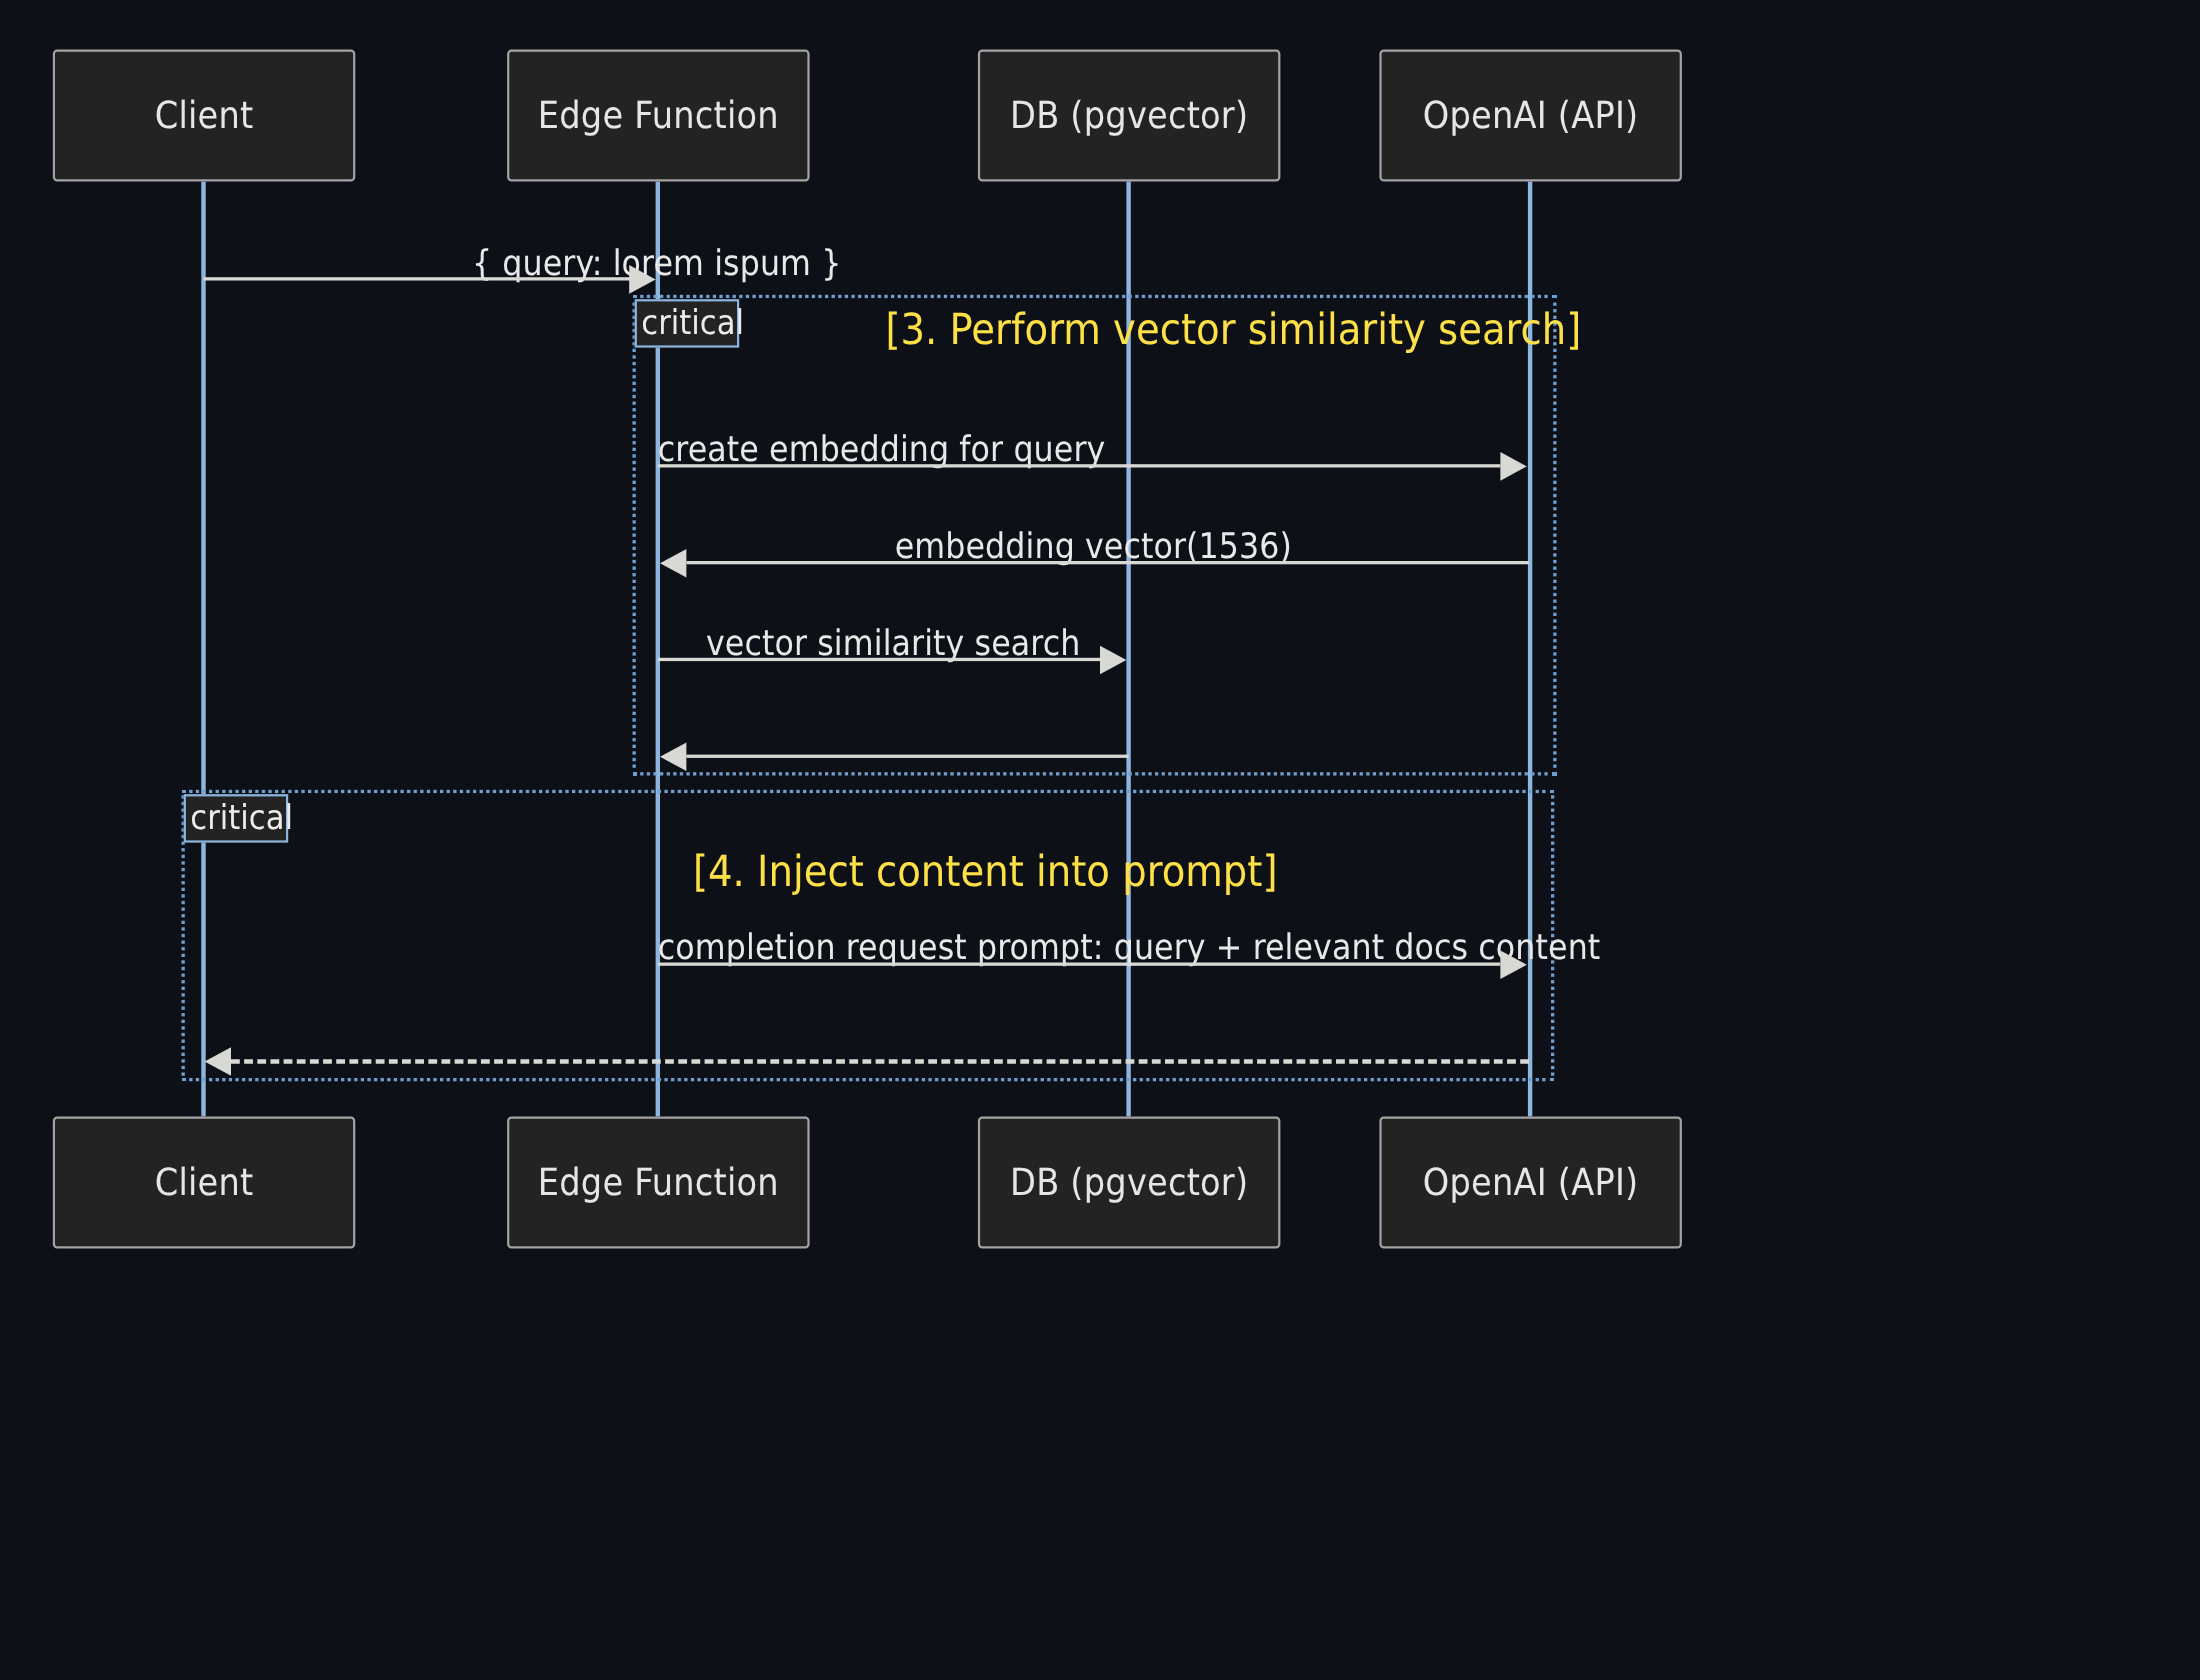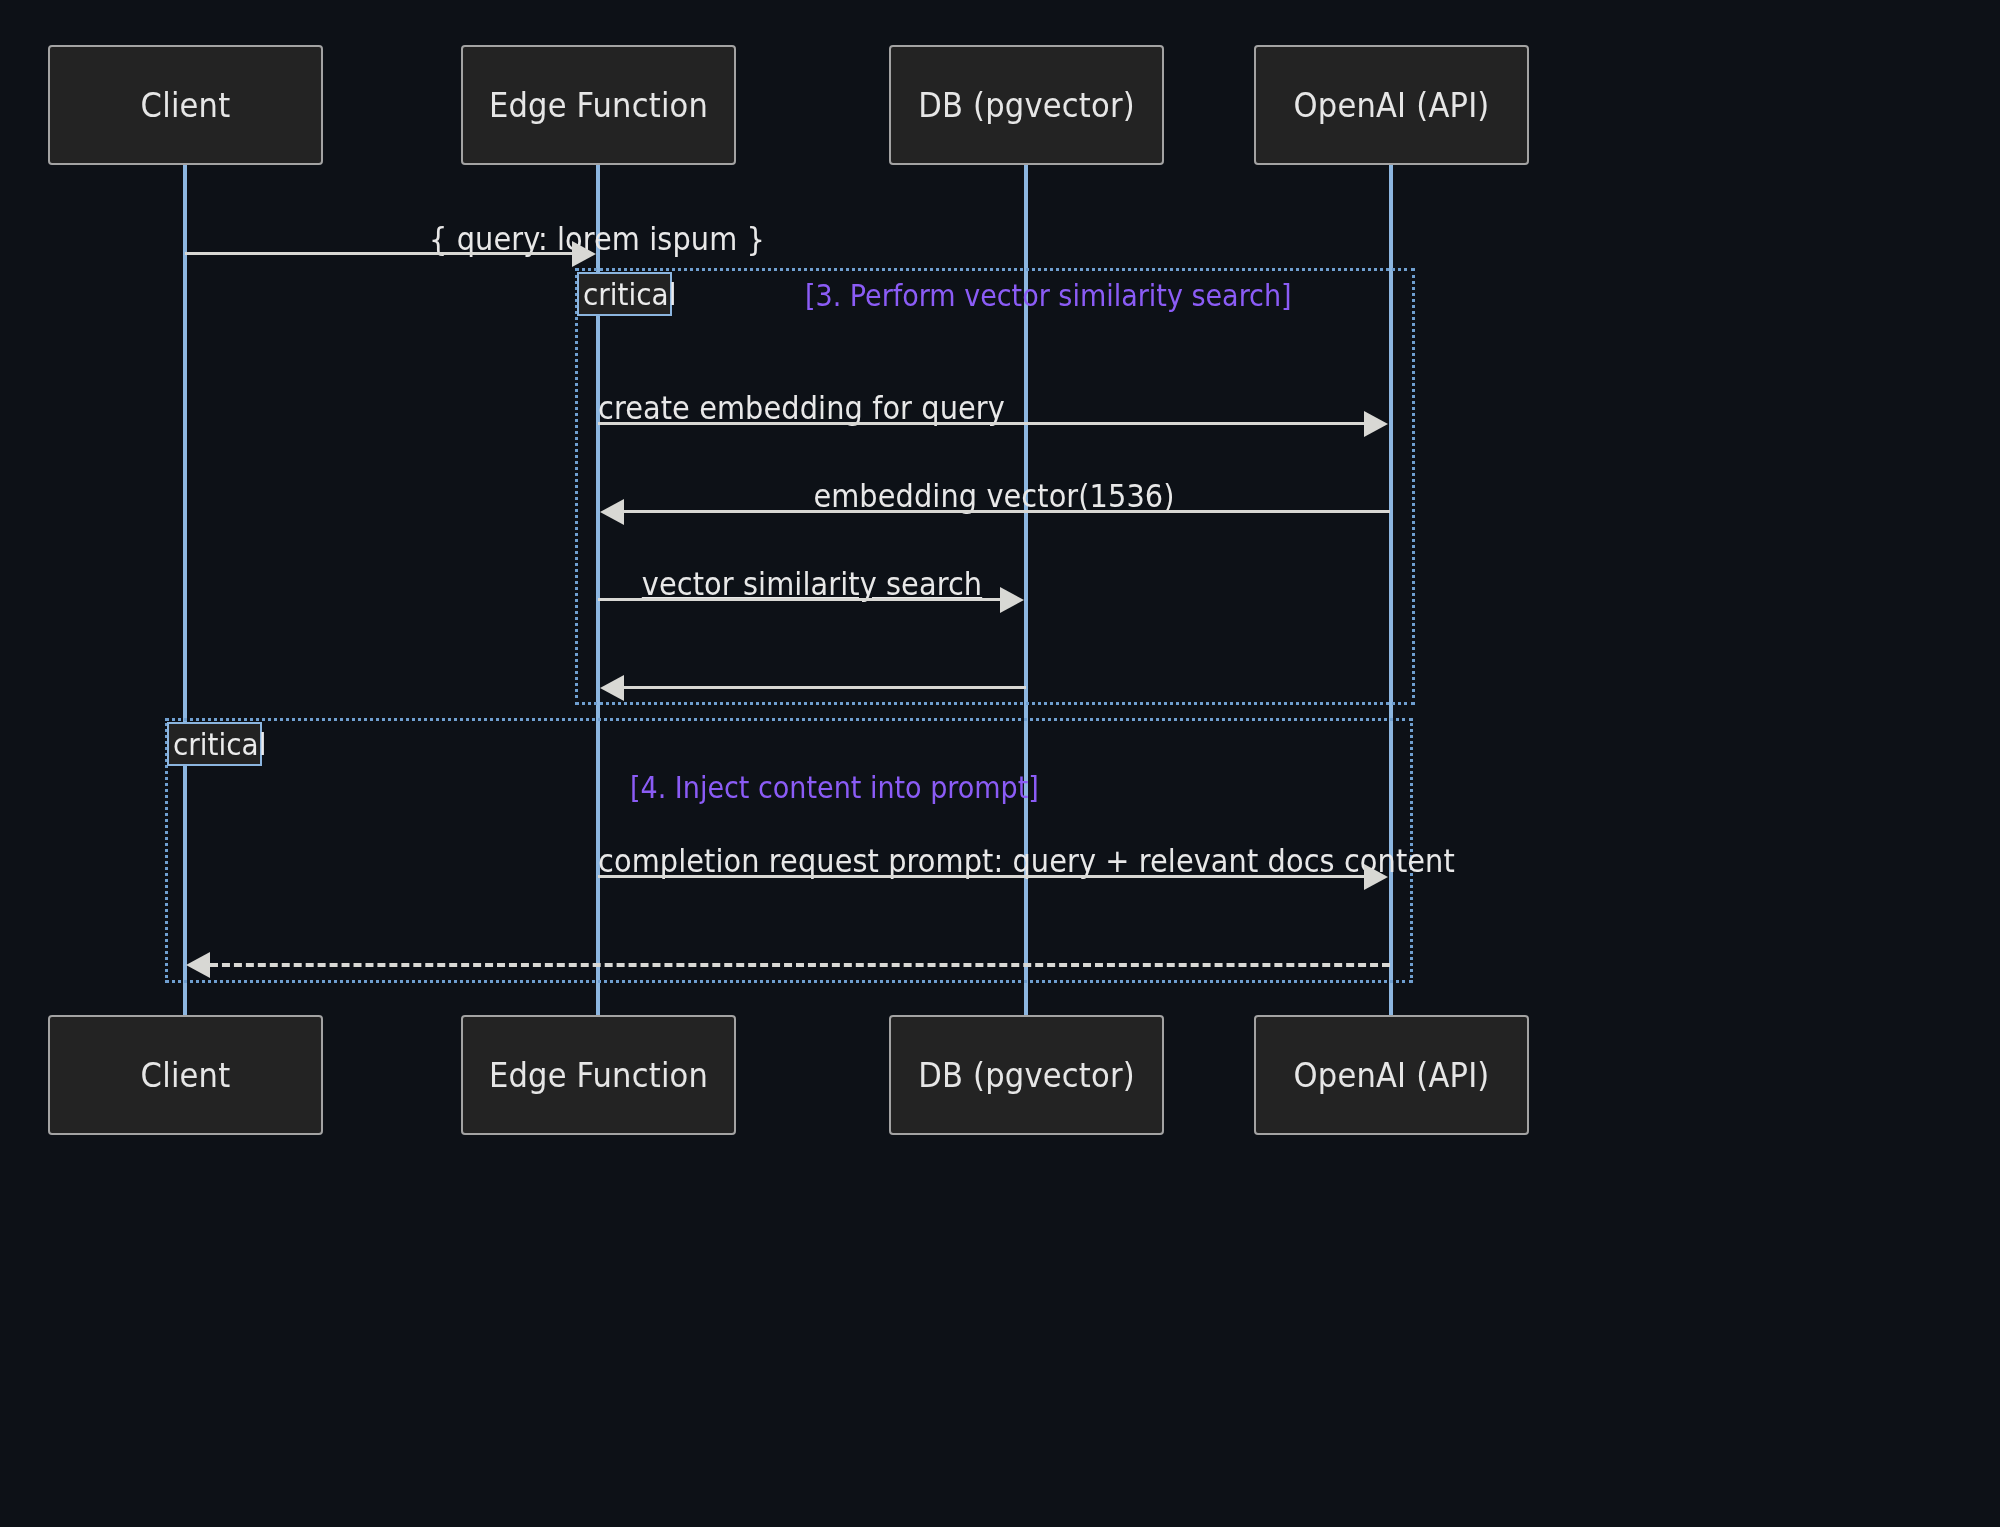--- a/index.html
+++ b/index.html
@@ -24,21 +24,21 @@
     border-right:24px solid #d8d8d4;}
   .msg-label{position:absolute;color:#e8e8e8;font-size:32px;white-space:nowrap;
     text-align:center;letter-spacing:.1px;margin-top:17px;}
 
   .frame{position:absolute;box-sizing:border-box;
     border:3px dotted #6f9fd0;background:transparent;}
   .frame-tag{position:absolute;box-sizing:border-box;
     background:#232323;border:2px solid #8cb6e0;
     color:#ececec;font-size:31px;display:flex;align-items:center;
     padding-left:4px;overflow:visible;}
-  .frame-title{position:absolute;color:#8b5cf6;font-size:30px;white-space:nowrap;}
+  .frame-title{position:absolute;color:#fde047;font-size:39px;white-space:nowrap;}
 </style>
 </head>
 <body>
 
 <div id="stage">
 
   <div class="lifeline" style="left:183px;top:165px;height:850px;"></div>
   <div class="lifeline" style="left:596px;top:165px;height:850px;"></div>
   <div class="lifeline" style="left:1024px;top:165px;height:850px;"></div>
   <div class="lifeline" style="left:1389px;top:165px;height:850px;"></div>
@@ -73,21 +73,21 @@
   <div class="arrow-r" style="left:572px;top:241px;"></div>
 
   <div class="msg-label" style="left:598px;top:372px;width:792px;text-align:left;">create embedding for query</div>
   <div class="msg-line" style="left:598px;top:422px;width:766px;"></div>
   <div class="arrow-r" style="left:1364px;top:411px;"></div>
 
   <div class="msg-label" style="left:598px;top:460px;width:792px;text-align:center;">embedding vector(1536)</div>
   <div class="msg-line" style="left:624px;top:510px;width:766px;"></div>
   <div class="arrow-l" style="left:600px;top:499px;"></div>
 
-  <div class="msg-label" style="left:598px;top:548px;width:428px;text-align:center;text-decoration:underline;">vector similarity search</div>
+  <div class="msg-label" style="left:598px;top:548px;width:428px;text-align:center;">vector similarity search</div>
   <div class="msg-line" style="left:598px;top:598px;width:402px;"></div>
   <div class="arrow-r" style="left:1000px;top:587px;"></div>
 
   <div class="msg-line" style="left:624px;top:686px;width:402px;"></div>
   <div class="arrow-l" style="left:600px;top:675px;"></div>
 
   <div class="msg-label" style="left:598px;top:825px;width:792px;text-align:center;">completion request prompt: query + relevant docs content</div>
   <div class="msg-line" style="left:598px;top:875px;width:766px;"></div>
   <div class="arrow-r" style="left:1364px;top:864px;"></div>
 

